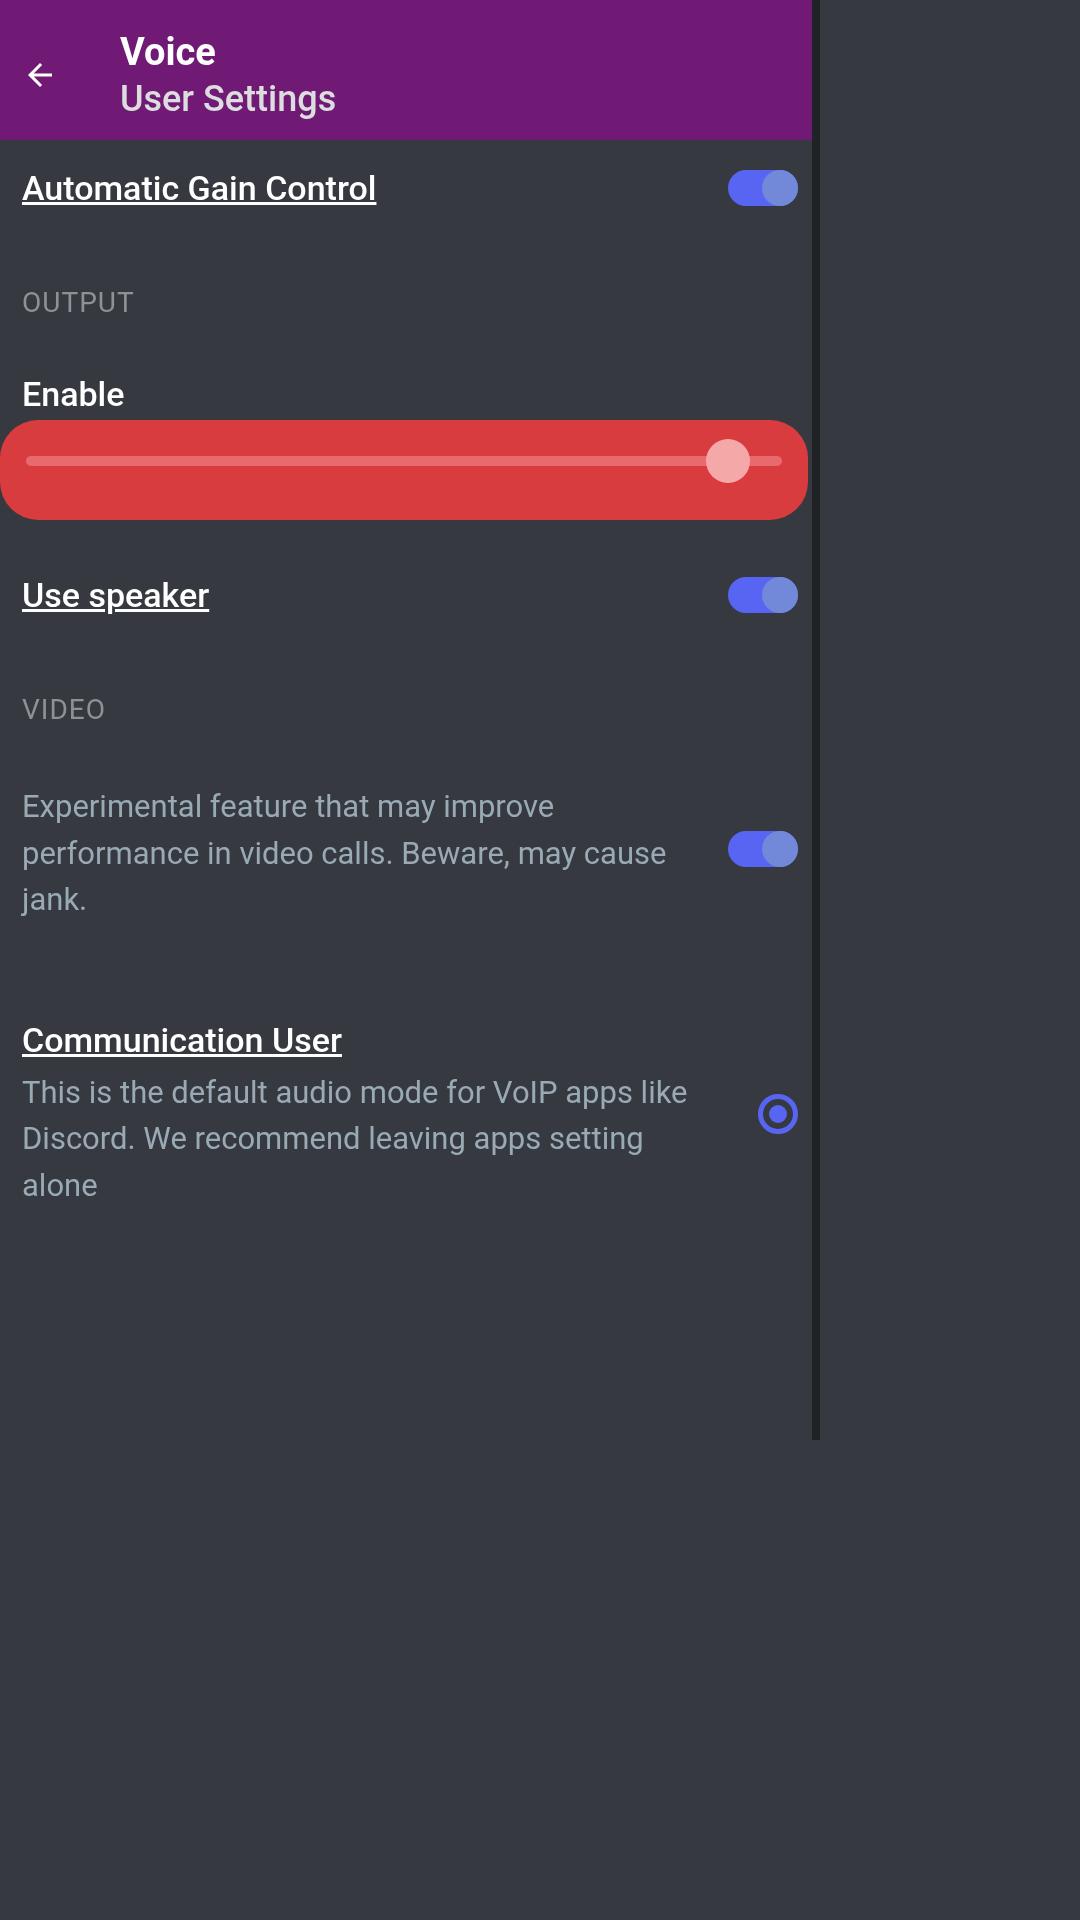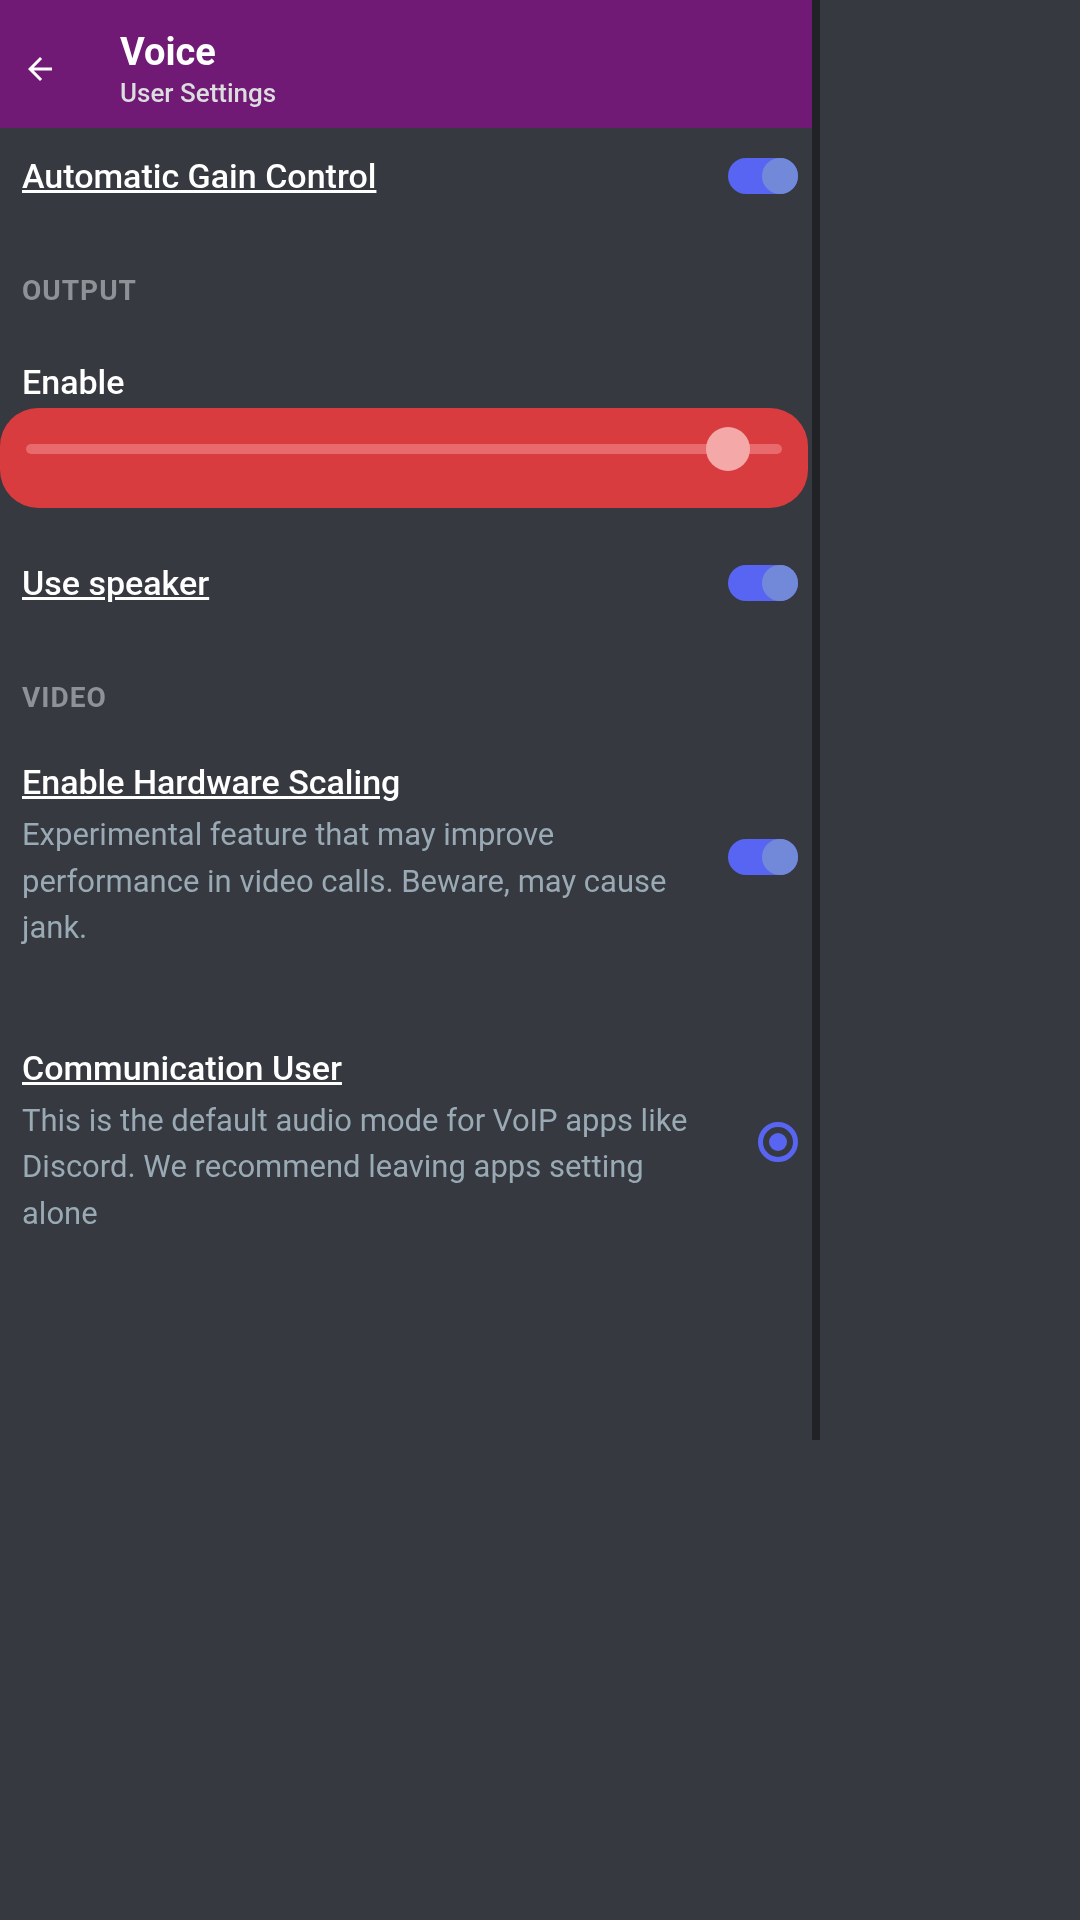--- a/index.html
+++ b/index.html
@@ -46,21 +46,21 @@
     .header-text {
       display: flex;
       flex-direction: column;
     }
     .header-title {
       font-size: 38px;
       font-weight: 700;
       color: #ffffff;
     }
     .header-subtitle {
-      font-size: 26px;
+      font-size: 36px;
       font-weight: 500;
       color: #dcddde;
       margin-top: 4px;
     }
     .content {
       padding: 0;
     }
     .setting-row {
       display: flex;
       align-items: center;
@@ -85,21 +85,21 @@
       align-items: center;
       justify-content: space-between;
       padding: 28px 22px;
     }
     .setting-text-block {
       flex: 1;
       padding-right: 30px;
     }
     .section-header {
       font-size: 28px;
-      font-weight: 700;
+      font-weight: 400;
       color: #8e9297;
       letter-spacing: 1px;
       padding: 50px 22px 20px 22px;
     }
     .toggle {
       width: 70px;
       height: 36px;
       background-color: #5865f2;
       border-radius: 18px;
       position: relative;
@@ -214,21 +214,20 @@
     <div class="setting-label">Use speaker</div>
     <div class="toggle on">
       <div class="toggle-thumb"></div>
     </div>
   </div>
 
   <div class="section-header">VIDEO</div>
 
   <div class="setting-with-desc">
     <div class="setting-text-block">
-      <div class="setting-label">Enable Hardware Scaling</div>
       <div class="setting-description">Experimental feature that may improve performance in video calls. Beware, may cause jank.</div>
     </div>
     <div class="toggle on">
       <div class="toggle-thumb"></div>
     </div>
   </div>
 
   <div class="gap-bottom"></div>
 
 

